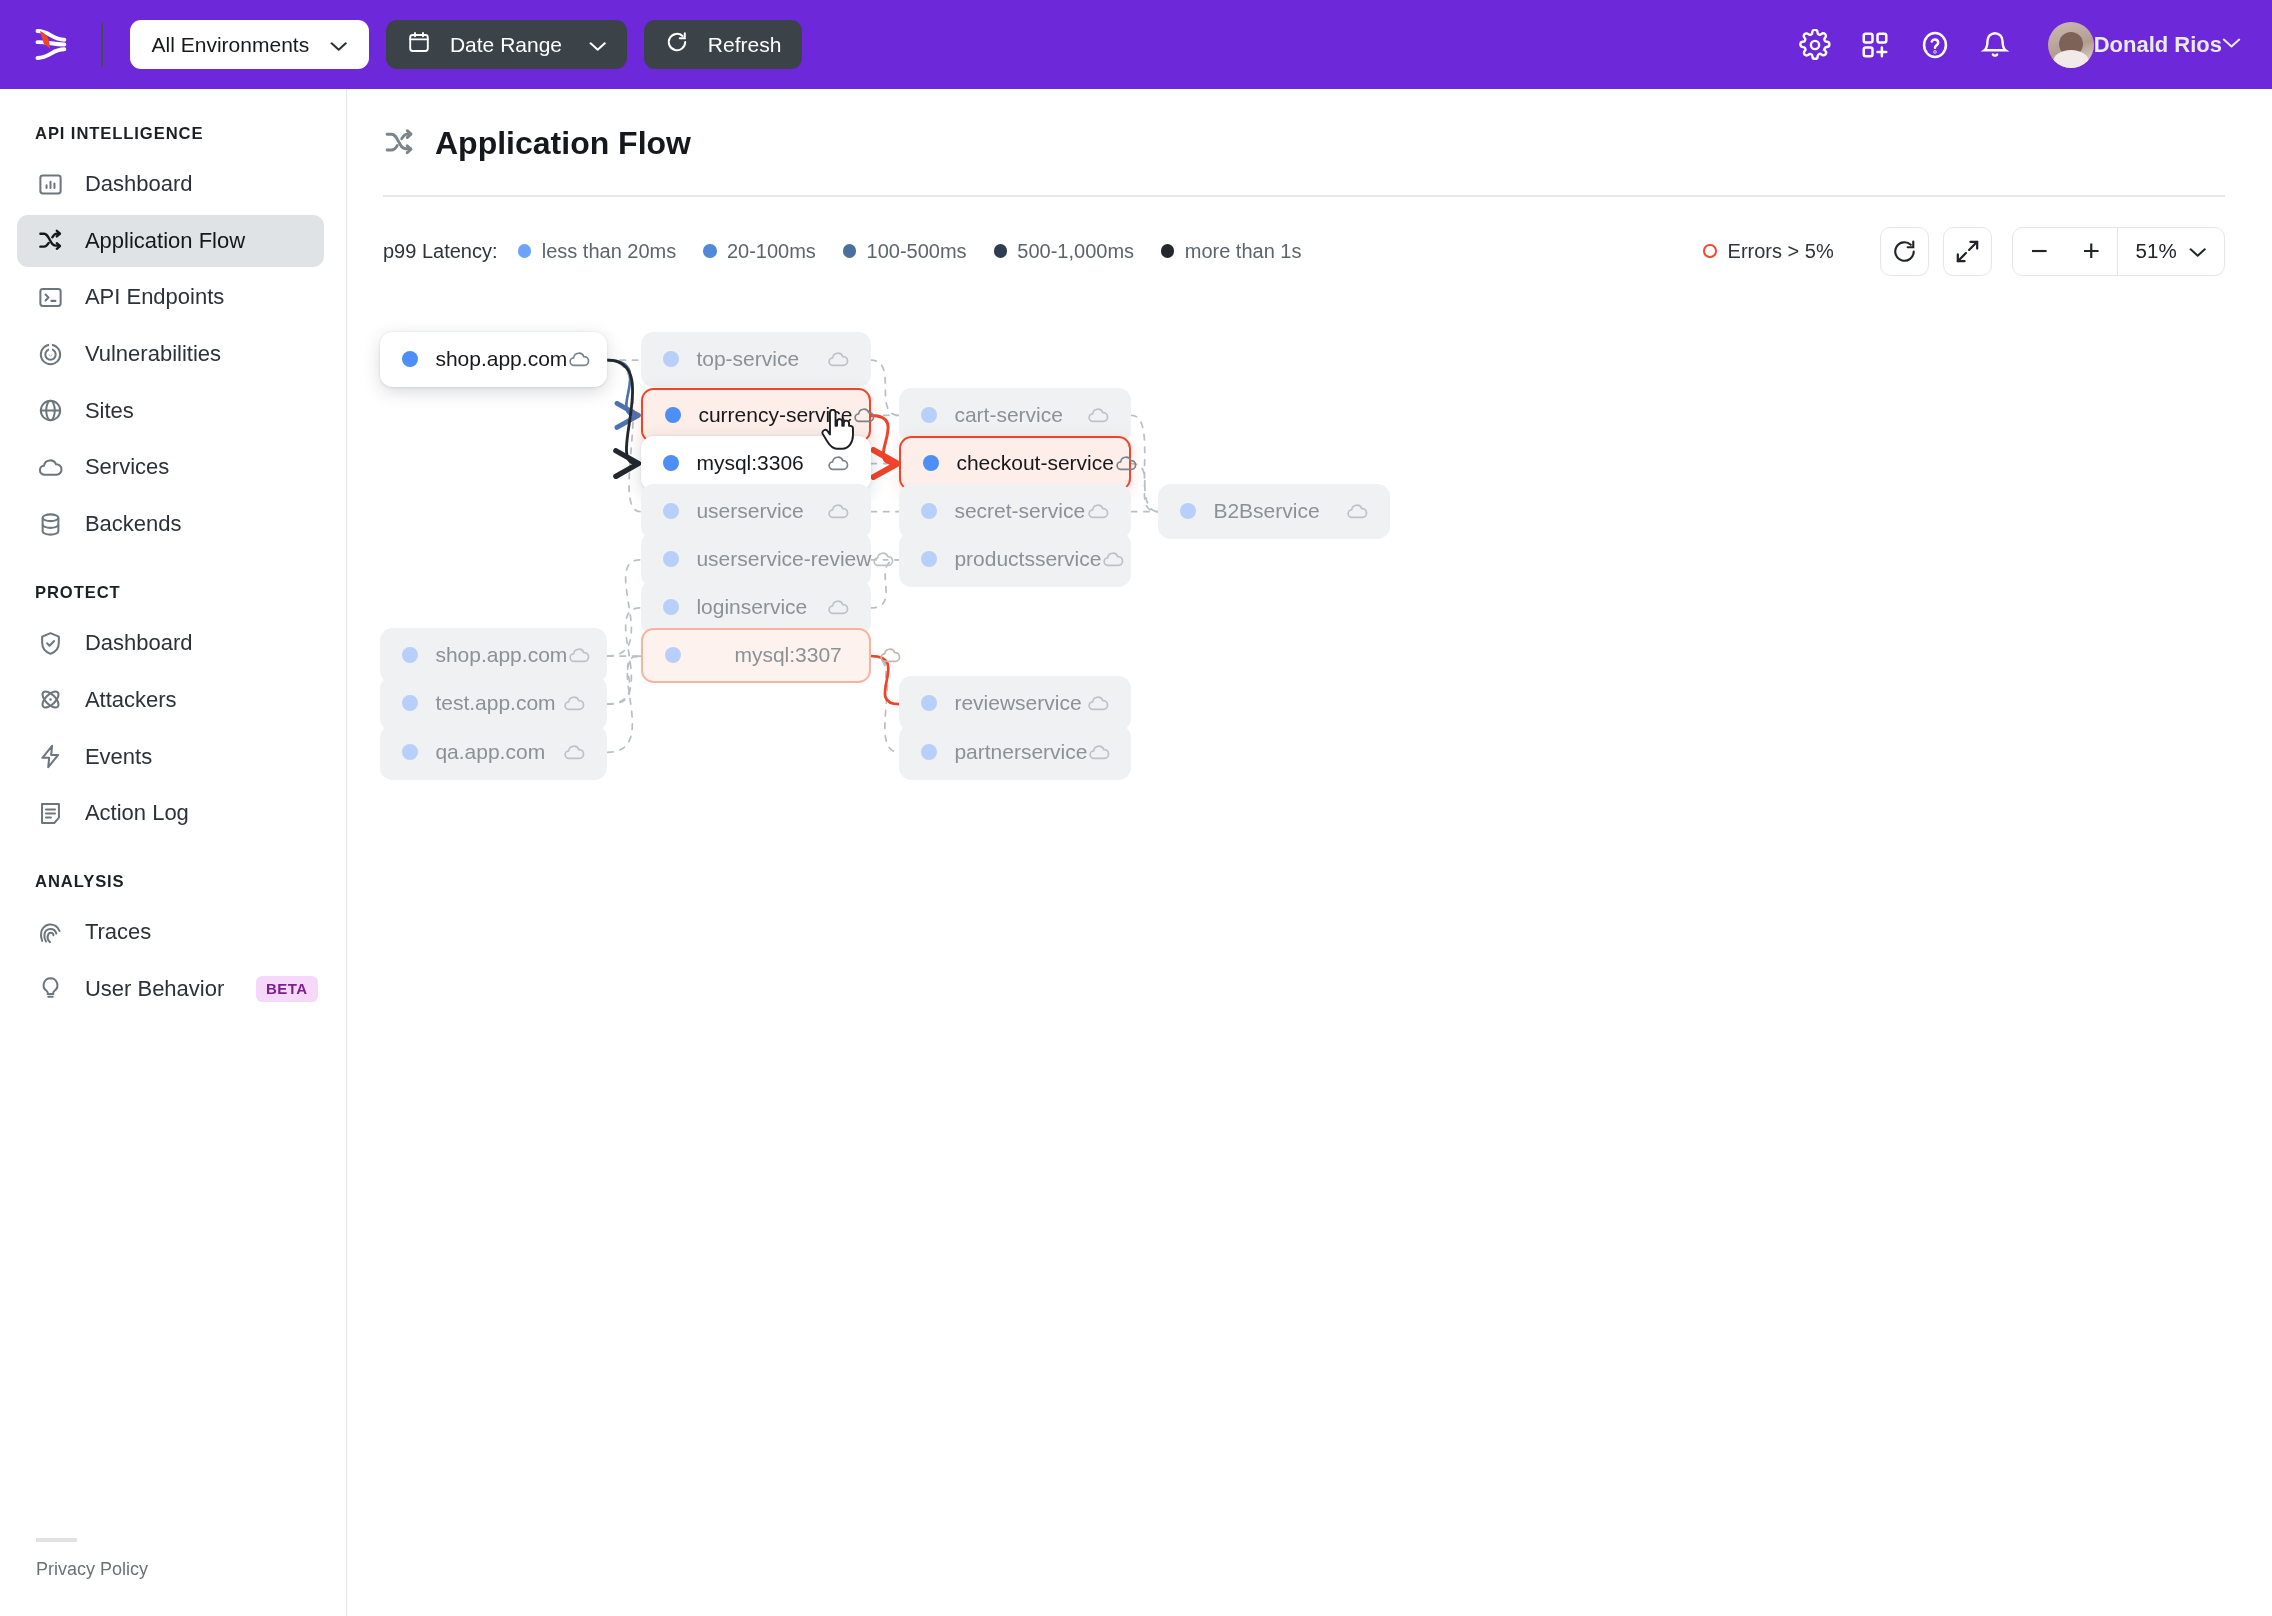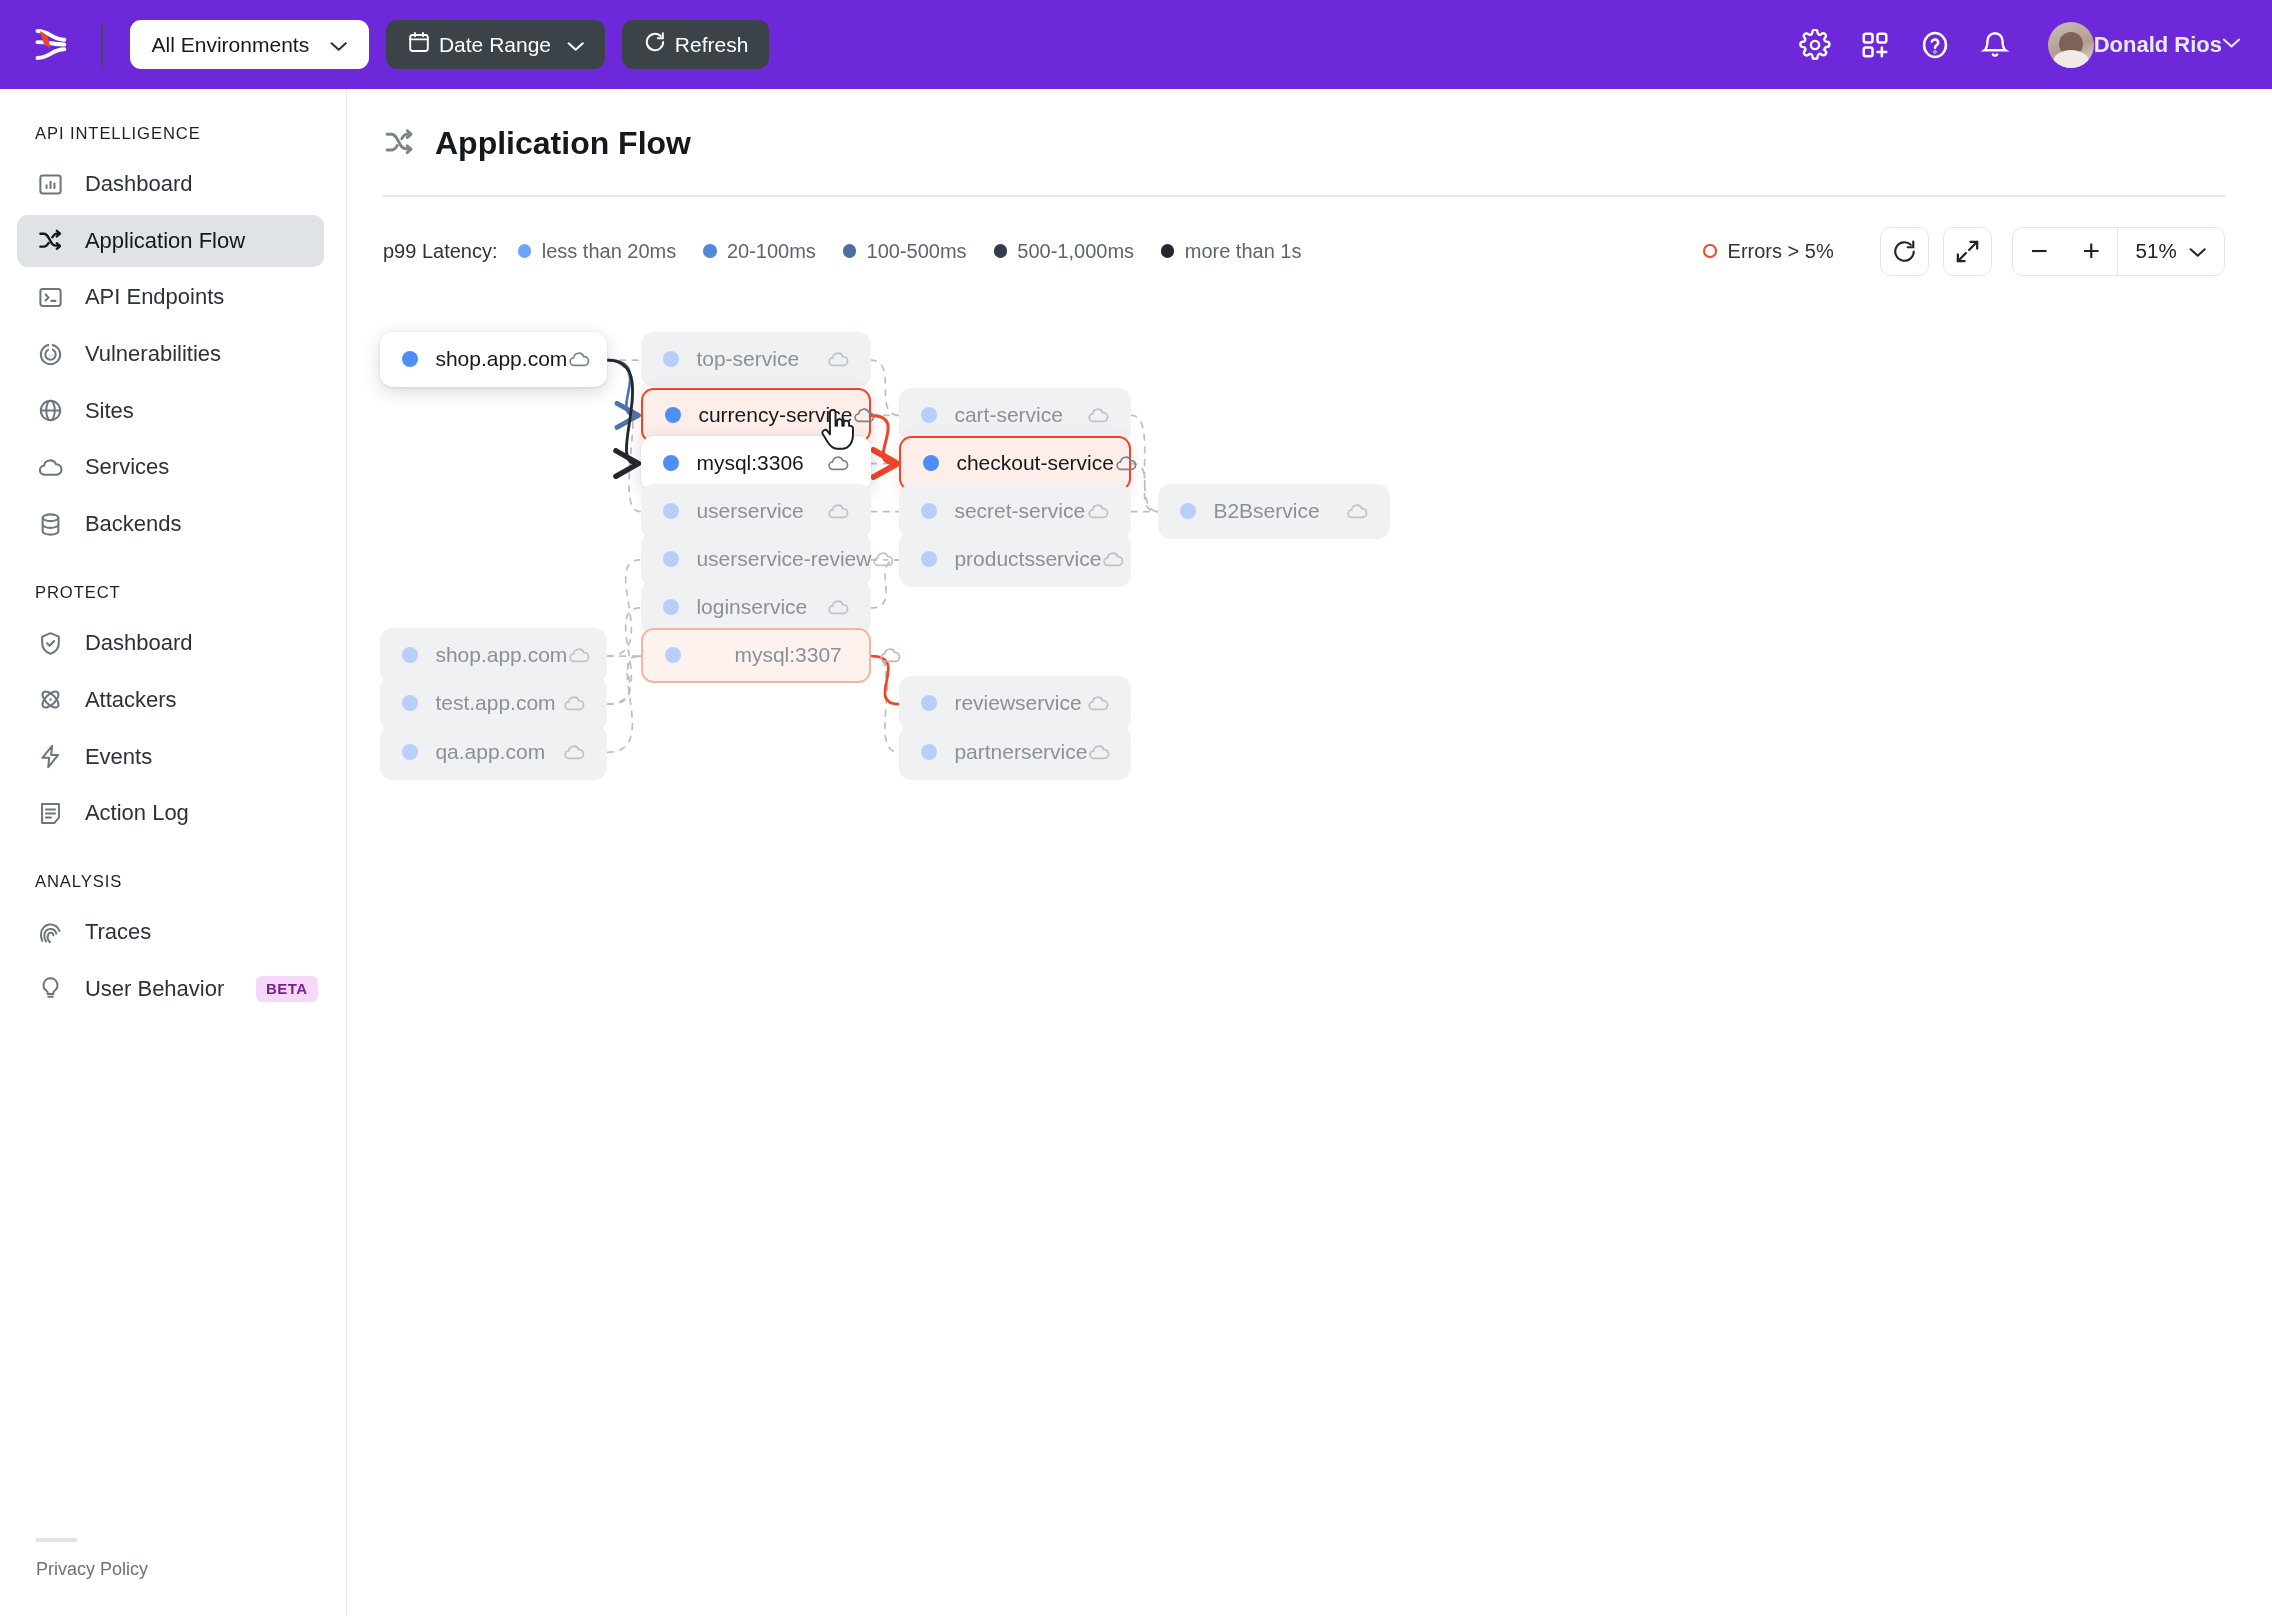--- a/index.html
+++ b/index.html
@@ -25,21 +25,21 @@
   }
   .env-select {
     height: 49px; background: #ffffff; color: #17191c;
     border-radius: 11px; display: flex; align-items: center;
     padding: 0 22px; font-size: 21px; gap: 20.5px;
     font-weight: 400; cursor: pointer; flex: 0 0 auto;
   }
   .dark-btn {
     height: 49px; background: #3b4248; color: #fff;
     border-radius: 11px; display: flex; align-items: center;
-    padding: 0 20.5px; font-size: 21px; gap: 8px;
+    padding: 0 20.5px; font-size: 21px; gap: 19px;
     cursor: pointer; flex: 0 0 auto; margin-left: 17.4px;
   }
   .dark-btn .chev { margin-left: 8px; }
   .topbar-spacer { flex: 1 1 auto; }
   .top-icon {
     width: 49px; height: 49px; display: flex; align-items: center;
     justify-content: center; cursor: pointer; margin-left: 11px;
   }
   .user-block {
     display: flex; align-items: center; 
@@ -63,21 +63,21 @@
   .user-name { color:#e8eaec; font-size:22px; }
 
   
   .sidebar {
     position: absolute; top: 89px; left: 0;
     width: 347px; height: 1527px;
     background: #fff; border-right: 1.6px solid #e3e6e8;
     padding-top: 35px;
   }
   .nav-group-title {
-    font-size: 16.6px; font-weight: 400; letter-spacing: 0.9px;
+    font-size: 16.6px; font-weight: 700; letter-spacing: 0.9px;
     color: #1c2024; padding: 0 0 14px 35px; text-transform: uppercase;
   }
   .nav-group { margin-bottom: 33px; }
   .nav-item {
     display: flex; align-items: center; gap: 20.5px;
     height: 52px; margin: 0 22px 4.7px 17.4px;
     padding-left: 19px; border-radius: 11px;
     cursor: pointer; color: #2c3238; font-size: 22px;
   }
   .nav-item.active { background: #dfe3e5; font-weight: 500; color:#14181c; }

